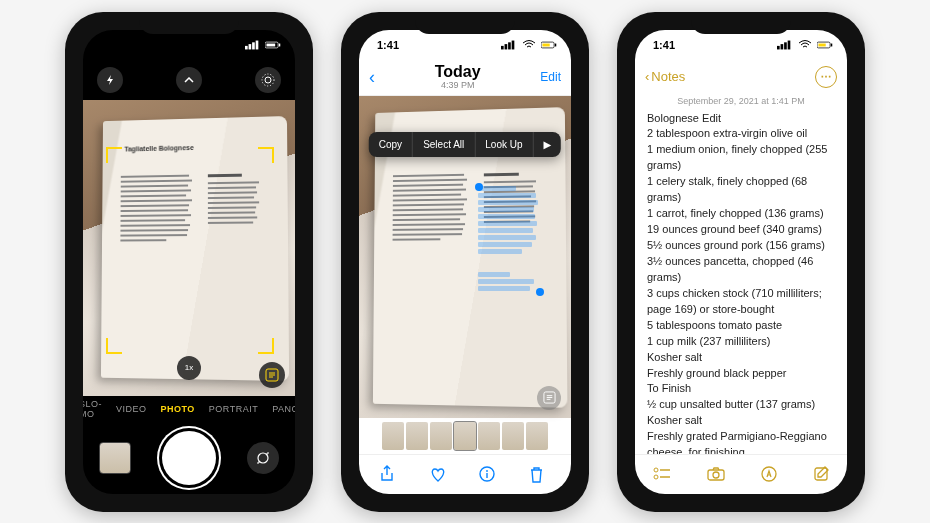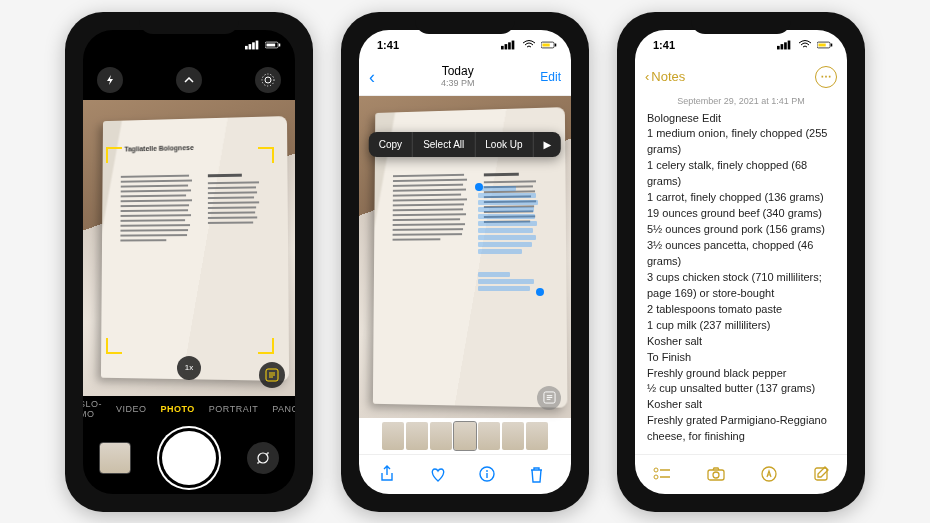--- a/index.html
+++ b/index.html
@@ -59,21 +59,21 @@
   .thumb { width:32px;height:32px;border-radius:4px;background:linear-gradient(#dcd4c8,#cbbfa9); border:1px solid #444; }
   .shutter { width:54px;height:54px;border-radius:50%;background:#fff; box-shadow:0 0 0 3px #000, 0 0 0 5px #fff; }
   .flip { width:32px;height:32px;border-radius:50%;background:#2a2a2a;color:#fff;display:flex;align-items:center;justify-content:center; }
 
   
   .photos-screen { background:#fff; display:flex; flex-direction:column; }
   .photos-screen .statusbar { color:#000; }
   .ph-nav { height:36px; display:flex; align-items:center; justify-content:space-between; padding:0 10px; border-bottom:1px solid #eee; }
   .ph-nav .back { color:#0a84ff; font-size:18px; }
   .ph-nav .ctr { text-align:center; line-height:1.1; }
-  .ph-nav .ctr .t1 { font-size:12px; font-weight:400; }
+  .ph-nav .ctr .t1 { font-size:16px; font-weight:700; }
   .ph-nav .ctr .t2 { font-size:9px; color:#888; }
   .ph-nav .edit { color:#0a84ff; font-size:12px; }
   .ph-photo { flex:1; position:relative; background:linear-gradient(160deg,#a7886a 0%,#8c6f55 30%,#d8cfc5 30%,#eae3da 60%,#d8cfc5 95%); }
   .context-menu { position:absolute; top:36px; left:50%; transform:translateX(-50%); background:#262626; border-radius:8px; display:flex; color:#fff; font-size:10px; box-shadow:0 3px 12px rgba(0,0,0,.4); z-index:5;}
   .context-menu div { padding:7px 10px; border-right:1px solid #444; white-space:nowrap; }
   .context-menu div:last-child { border-right:none; }
   .sel-highlight { position:absolute; top:28%; left:56%; width:30%; }
   .sel-highlight .hl { height:5px; background:rgba(10,132,255,.3); margin-bottom:2px; border-radius:1px; }
   .sel-handle { width:8px;height:8px;border-radius:50%;background:#0a84ff;position:absolute; }
   .sh1 { top:-3px; left:-3px; }
@@ -356,32 +356,33 @@
           </svg>
       </span>
     </div>
     <div class="nt-nav">
       <span class="back">‹ <span>Notes</span></span>
       <span class="more">⋯</span>
     </div>
     <div class="nt-date">September 29, 2021 at 1:41 PM</div>
     <div class="nt-body" id="note-body">
         <div>Bolognese Edit</div>
+        <div>2 tablespoon extra-virgin olive oil</div>
         <div>1 medium onion, finely chopped (255 grams)</div>
         <div>1 celery stalk, finely chopped (68 grams)</div>
         <div>1 carrot, finely chopped (136 grams)</div>
         <div>19 ounces ground beef (340 grams)</div>
         <div>5½ ounces ground pork (156 grams)</div>
         <div>3½ ounces pancetta, chopped (46 grams)</div>
         <div>3 cups chicken stock (710 milliliters; page 169) or store-bought</div>
-        <div>2 tablespoons tomato paste</div>
+        <div>5 tablespoons tomato paste</div>
         <div>1 cup milk (237 milliliters)</div>
         <div>Kosher salt</div>
+        <div>Freshly ground black pepper</div>
         <div>To Finish</div>
-        <div>Freshly ground black pepper</div>
         <div>½ cup unsalted butter (137 grams)</div>
         <div>Kosher salt</div>
         <div>Freshly grated Parmigiano-Reggiano cheese, for finishing</div>
       </div>
     <div class="nt-toolbar">
       <span class="tb">
           <svg width="18" height="14" viewBox="0 0 18 14">
             <circle cx="3" cy="3" r="2" fill="none" stroke="#c9a227"></circle>
             <line x1="7" y1="3" x2="17" y2="3" stroke="#c9a227" stroke-width="1.5"></line>
             <circle cx="3" cy="10" r="2" fill="none" stroke="#c9a227"></circle>

